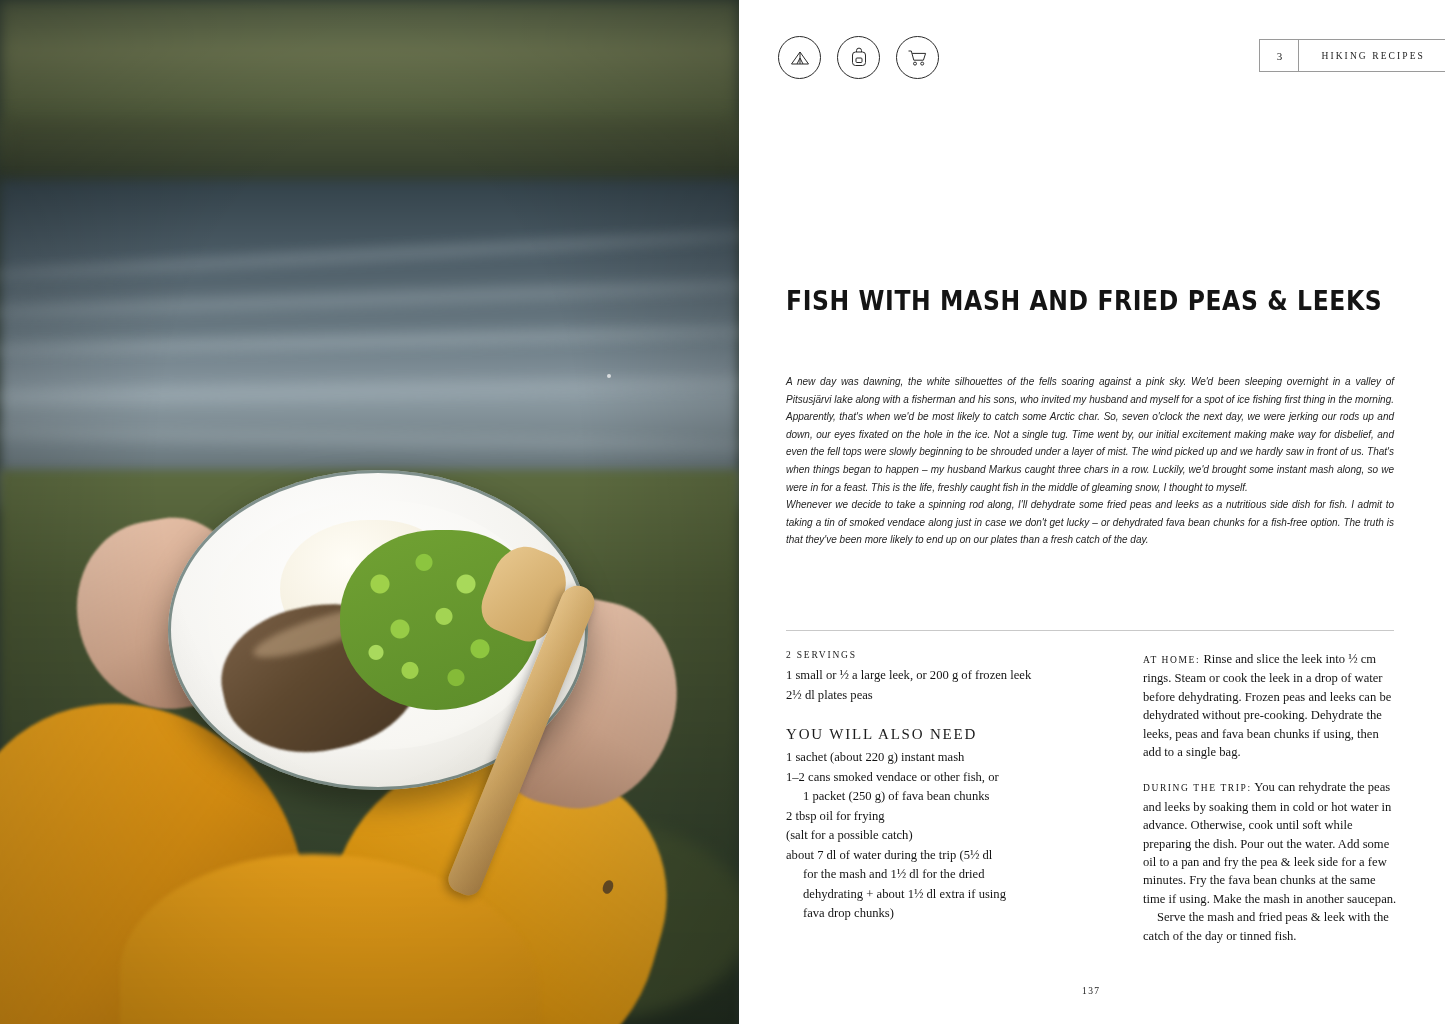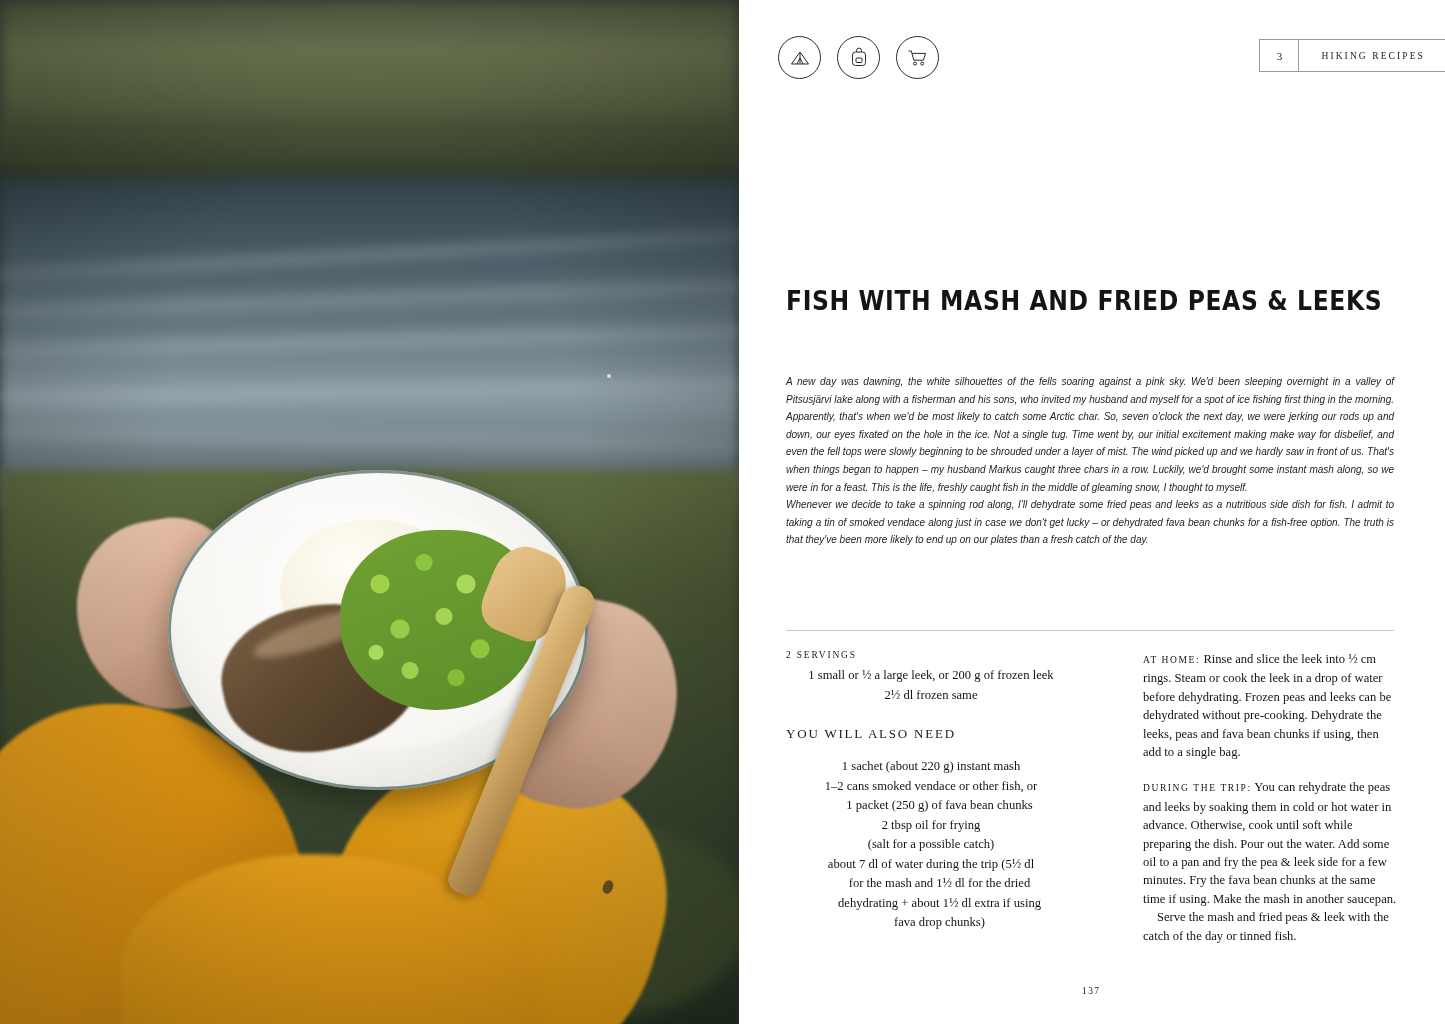--- a/index.html
+++ b/index.html
@@ -352,27 +352,27 @@
     color: #1b1b1b;
     margin-bottom: 6px;
     font-family: "Liberation Serif", serif;
   }
   .ing-list {
     font-family: "Liberation Serif", serif;
     font-size: 12.6px;
     line-height: 19.5px;
     color: #141414;
   }
-  .ing-list .line { white-space: pre-wrap; text-align: center; }
+  .ing-list .line { white-space: pre-wrap; }
   .ing-list .indent1 { padding-left: 17px; }
   .subhead {
-    font-size: 13px;
+    font-size: 15px;
     letter-spacing: 1.8px;
     color: #1b1b1b;
-    margin: 21px 0 15px 0;
+    margin: 21px 0 5px 0;
     font-family: "Liberation Serif", serif;
   }
   .method {
     font-family: "Liberation Serif", serif;
     font-size: 12.6px;
     line-height: 18.4px;
     color: #141414;
   }
   .method p { margin: 0 0 17px 16px; }
   .method .lead {
@@ -467,21 +467,21 @@
       <p>A new day was dawning, the white silhouettes of the fells soaring against a pink sky. We'd been sleeping overnight in a valley of Pitsusjärvi lake along with a fisherman and his sons, who invited my husband and myself for a spot of ice fishing first thing in the morning. Apparently, that's when we'd be most likely to catch some Arctic char. So, seven o'clock the next day, we were jerking our rods up and down, our eyes fixated on the hole in the ice. Not a single tug. Time went by, our initial excitement making make way for disbelief, and even the fell tops were slowly beginning to be shrouded under a layer of mist. The wind picked up and we hardly saw in front of us. That's when things began to happen – my husband Markus caught three chars in a row. Luckily, we'd brought some instant mash along, so we were in for a feast. This is the life, freshly caught fish in the middle of gleaming snow, I thought to myself.</p>
       <p>Whenever we decide to take a spinning rod along, I'll dehydrate some fried peas and leeks as a nutritious side dish for fish. I admit to taking a tin of smoked vendace along just in case we don't get lucky – or dehydrated fava bean chunks for a fish-free option. The truth is that they've been more likely to end up on our plates than a fresh catch of the day.</p>
     </div>
 
     <div class="divider"></div>
 
     <div class="col-left">
       <div class="servings">2 SERVINGS</div>
       <div class="ing-list">
         <div class="line">1 small or ½ a large leek, or 200 g of frozen leek</div>
-        <div class="line">2½ dl frozen same</div>
+        <div class="line">2½ dl plates peas</div>
       </div>
       <div class="subhead">YOU WILL ALSO NEED</div>
       <div class="ing-list">
         <div class="line">1 sachet (about 220 g) instant mash</div>
         <div class="line">1–2 cans smoked vendace or other fish, or</div>
         <div class="line indent1">1 packet (250 g) of fava bean chunks</div>
         <div class="line">2 tbsp oil for frying</div>
         <div class="line">(salt for a possible catch)</div>
         <div class="line">about 7 dl of water during the trip (5½ dl</div>
         <div class="line indent1">for the mash and 1½ dl for the dried</div>

